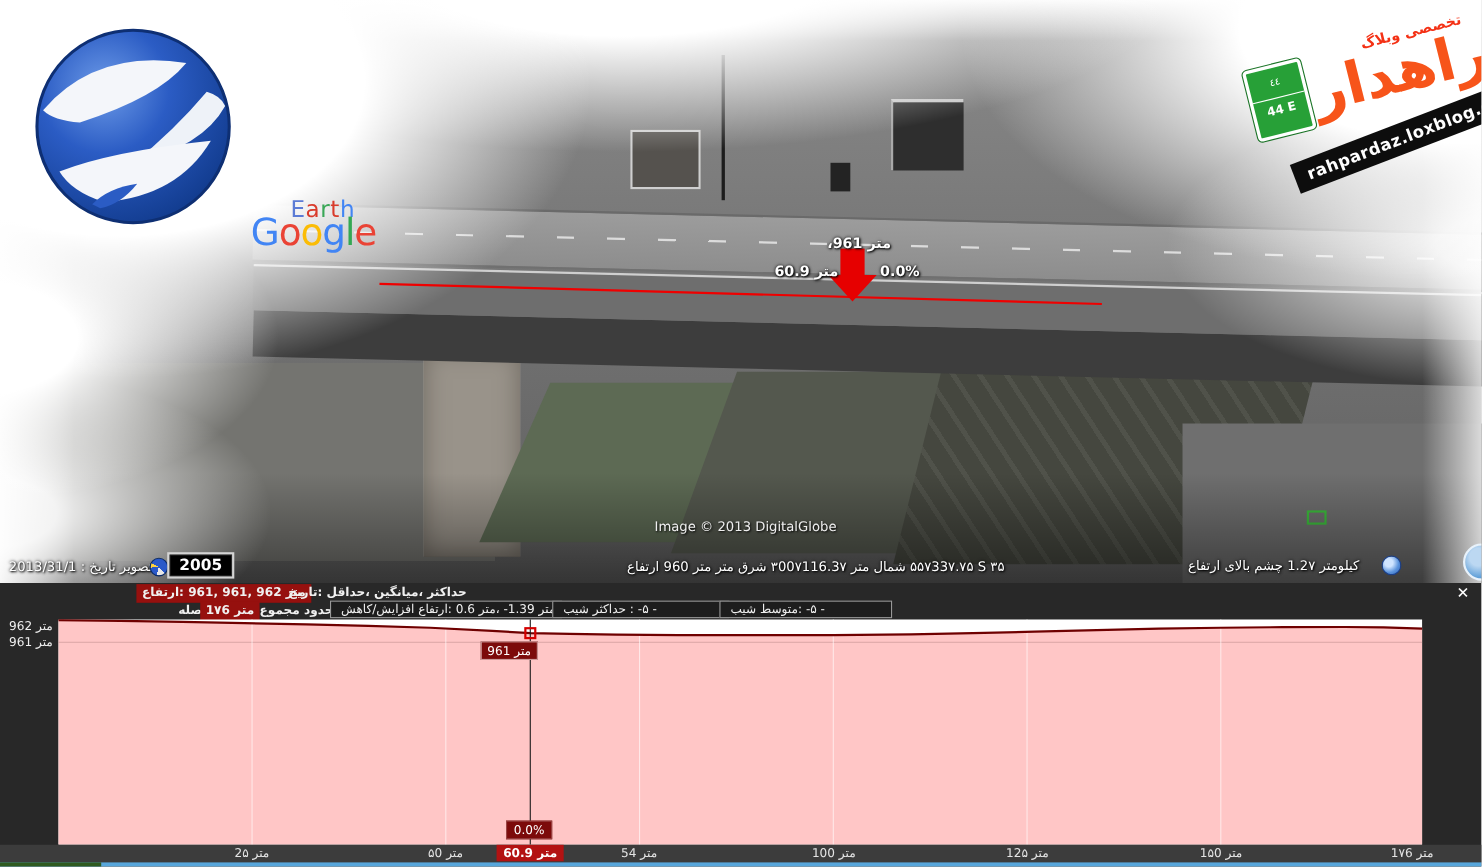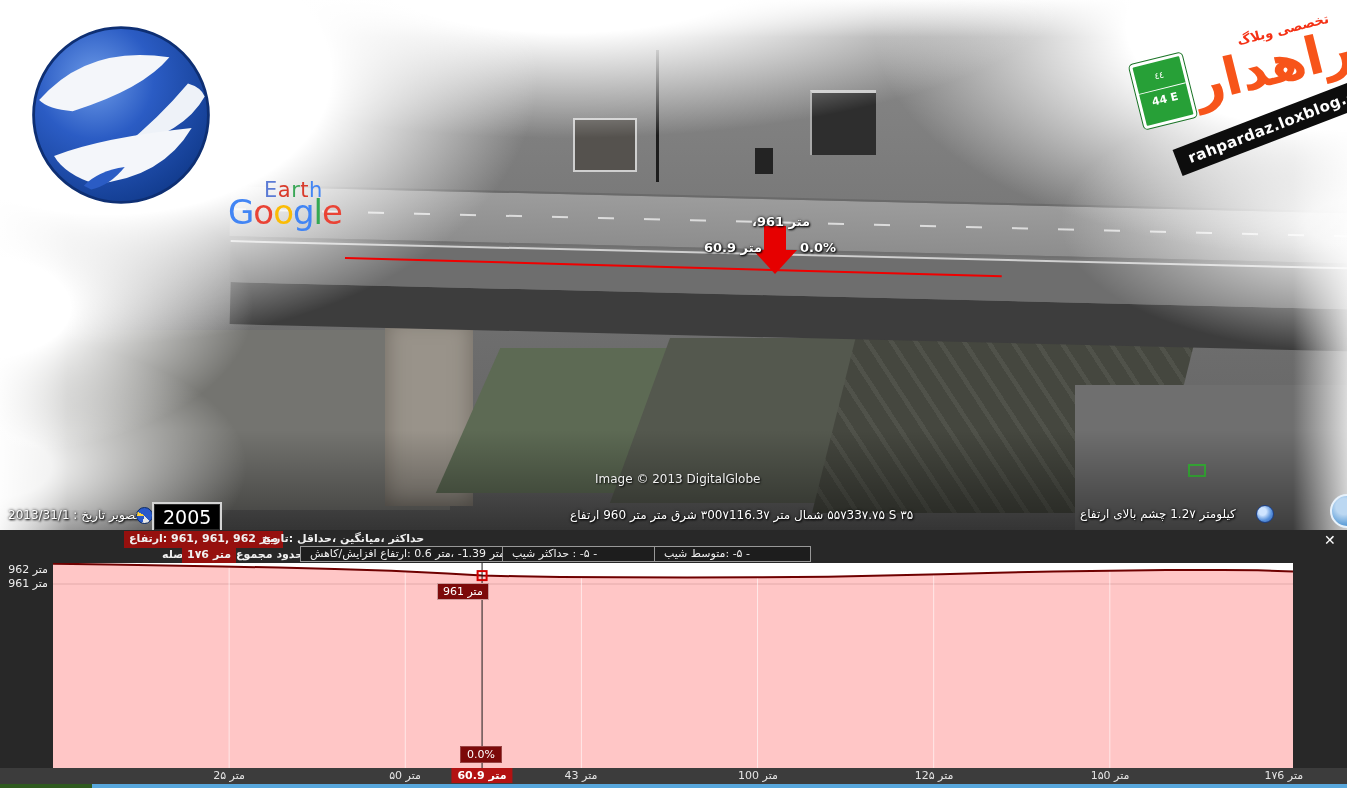--- a/index.html
+++ b/index.html
@@ -61,21 +61,21 @@
   .rah-sign .l1{font-size:9px;margin-top:9px;}
   .rah-sign .l2{font-size:11px;font-weight:bold;margin-top:8px;border-top:1px solid #fff;padding-top:4px;}
   .rah-banner{position:absolute;left:52px;top:108px;background:#0d0d0d;color:#fff;font-weight:bold;font-size:15px;padding:5px 12px;transform:rotate(-21deg);white-space:nowrap;letter-spacing:.5px;}
 
   
   .status-text{position:absolute;color:#fff;font-size:12px;text-shadow:1px 1px 2px #000,0 0 3px #000;direction:ltr;white-space:nowrap;}
   .st-date{left:8px;top:508px;}
   .st-coords{left:570px;top:508px;}
   .st-eyealt{left:1080px;top:507px;}
   .clock-icon{position:absolute;left:136px;top:507px;width:15px;height:15px;border-radius:50%;border:1px solid #0a2a66;background:conic-gradient(#2a59c9 0 38%,#e8e8e8 38% 55%,#2a59c9 55% 74%,#ffd23e 74% 83%,#2a59c9 83% 100%);}
-  .year-badge{position:absolute;left:154px;top:504px;background:#000;color:#fff;font-weight:normal;font-size:19px;padding:1px 8px;border:1px solid #2a2a2a;outline:2px solid #d4d4d4;}
+  .year-badge{position:absolute;left:154px;top:504px;background:#000;color:#fff;font-weight:bold;font-size:14px;padding:1px 8px;border:1px solid #2a2a2a;outline:2px solid #d4d4d4;}
   .eye-icon{position:absolute;left:1256px;top:505px;width:16px;height:16px;border-radius:50%;background:radial-gradient(circle at 35% 35%,#cfe4ff 0 25%,#5b93dc 60%,#2c5fb4 100%);border:1px solid #1c3f86;}
   .nav-circle{position:absolute;left:1330px;top:494px;width:30px;height:30px;border-radius:50%;background:radial-gradient(circle at 40% 35%,#bcd8f2 0 30%,#5f9fd8 70%,#2d6fb0 100%);border:2px solid #e8f2fb;}
 
   
   .panel{position:absolute;left:0;top:530px;width:1347px;height:254px;background:#282828;}
   .close-btn{position:absolute;left:1324px;top:2px;color:#fff;font-size:14px;font-weight:bold;cursor:default;}
   .hrow{position:absolute;height:15px;font-size:11px;color:#f0f0f0;direction:ltr;white-space:nowrap;font-weight:bold;}
   .hl-red{background:#96100e;padding:1px 5px;}
   .r1-elev{left:124px;top:1px;}
   .r1-legend{left:262px;top:2px;}
@@ -206,21 +206,21 @@
         <rect id="marker" width="9" height="9" fill="none" stroke="#d40000" stroke-width="2" x="424.6" y="8.1"></rect>
       </svg>
     </div>
 
     <div class="tooltip"><span dir="ltr" style="unicode-bidi: isolate;">961</span> <span dir="ltr" style="unicode-bidi: isolate;">متر</span></div>
     <div class="slope-box">0.0%</div>
 
     <div class="xaxis">
       <span class="xtick" style="left:229px"><span dir="ltr" style="unicode-bidi: isolate;">2۵</span> <span dir="ltr" style="unicode-bidi: isolate;">متر</span></span>
       <span class="xtick" style="left:405px"><span dir="ltr" style="unicode-bidi: isolate;">۵0</span> <span dir="ltr" style="unicode-bidi: isolate;">متر</span></span>
-      <span class="xtick" style="left:581px"><span dir="ltr" style="unicode-bidi: isolate;">43</span> <span dir="ltr" style="unicode-bidi: isolate;">متر</span></span>
+      <span class="xtick" style="left:581px"><span dir="ltr" style="unicode-bidi: isolate;">54</span> <span dir="ltr" style="unicode-bidi: isolate;">متر</span></span>
       <span class="xtick" style="left:758px"><span dir="ltr" style="unicode-bidi: isolate;">100</span> <span dir="ltr" style="unicode-bidi: isolate;">متر</span></span>
       <span class="xtick" style="left:934px"><span dir="ltr" style="unicode-bidi: isolate;">12۵</span> <span dir="ltr" style="unicode-bidi: isolate;">متر</span></span>
       <span class="xtick" style="left:1110px"><span dir="ltr" style="unicode-bidi: isolate;">1۵0</span> <span dir="ltr" style="unicode-bidi: isolate;">متر</span></span>
       <span class="xtick xt-176" style="left:1300px"><span dir="ltr" style="unicode-bidi: isolate;">1۷6</span> <span dir="ltr" style="unicode-bidi: isolate;">متر</span></span>
       <span class="cursor-xlabel"><span dir="ltr" style="unicode-bidi: isolate;">60.9</span> <span dir="ltr" style="unicode-bidi: isolate;">متر</span></span>
     </div>
   </div>
 
   <div class="bottombar">
     <div class="green"></div>

